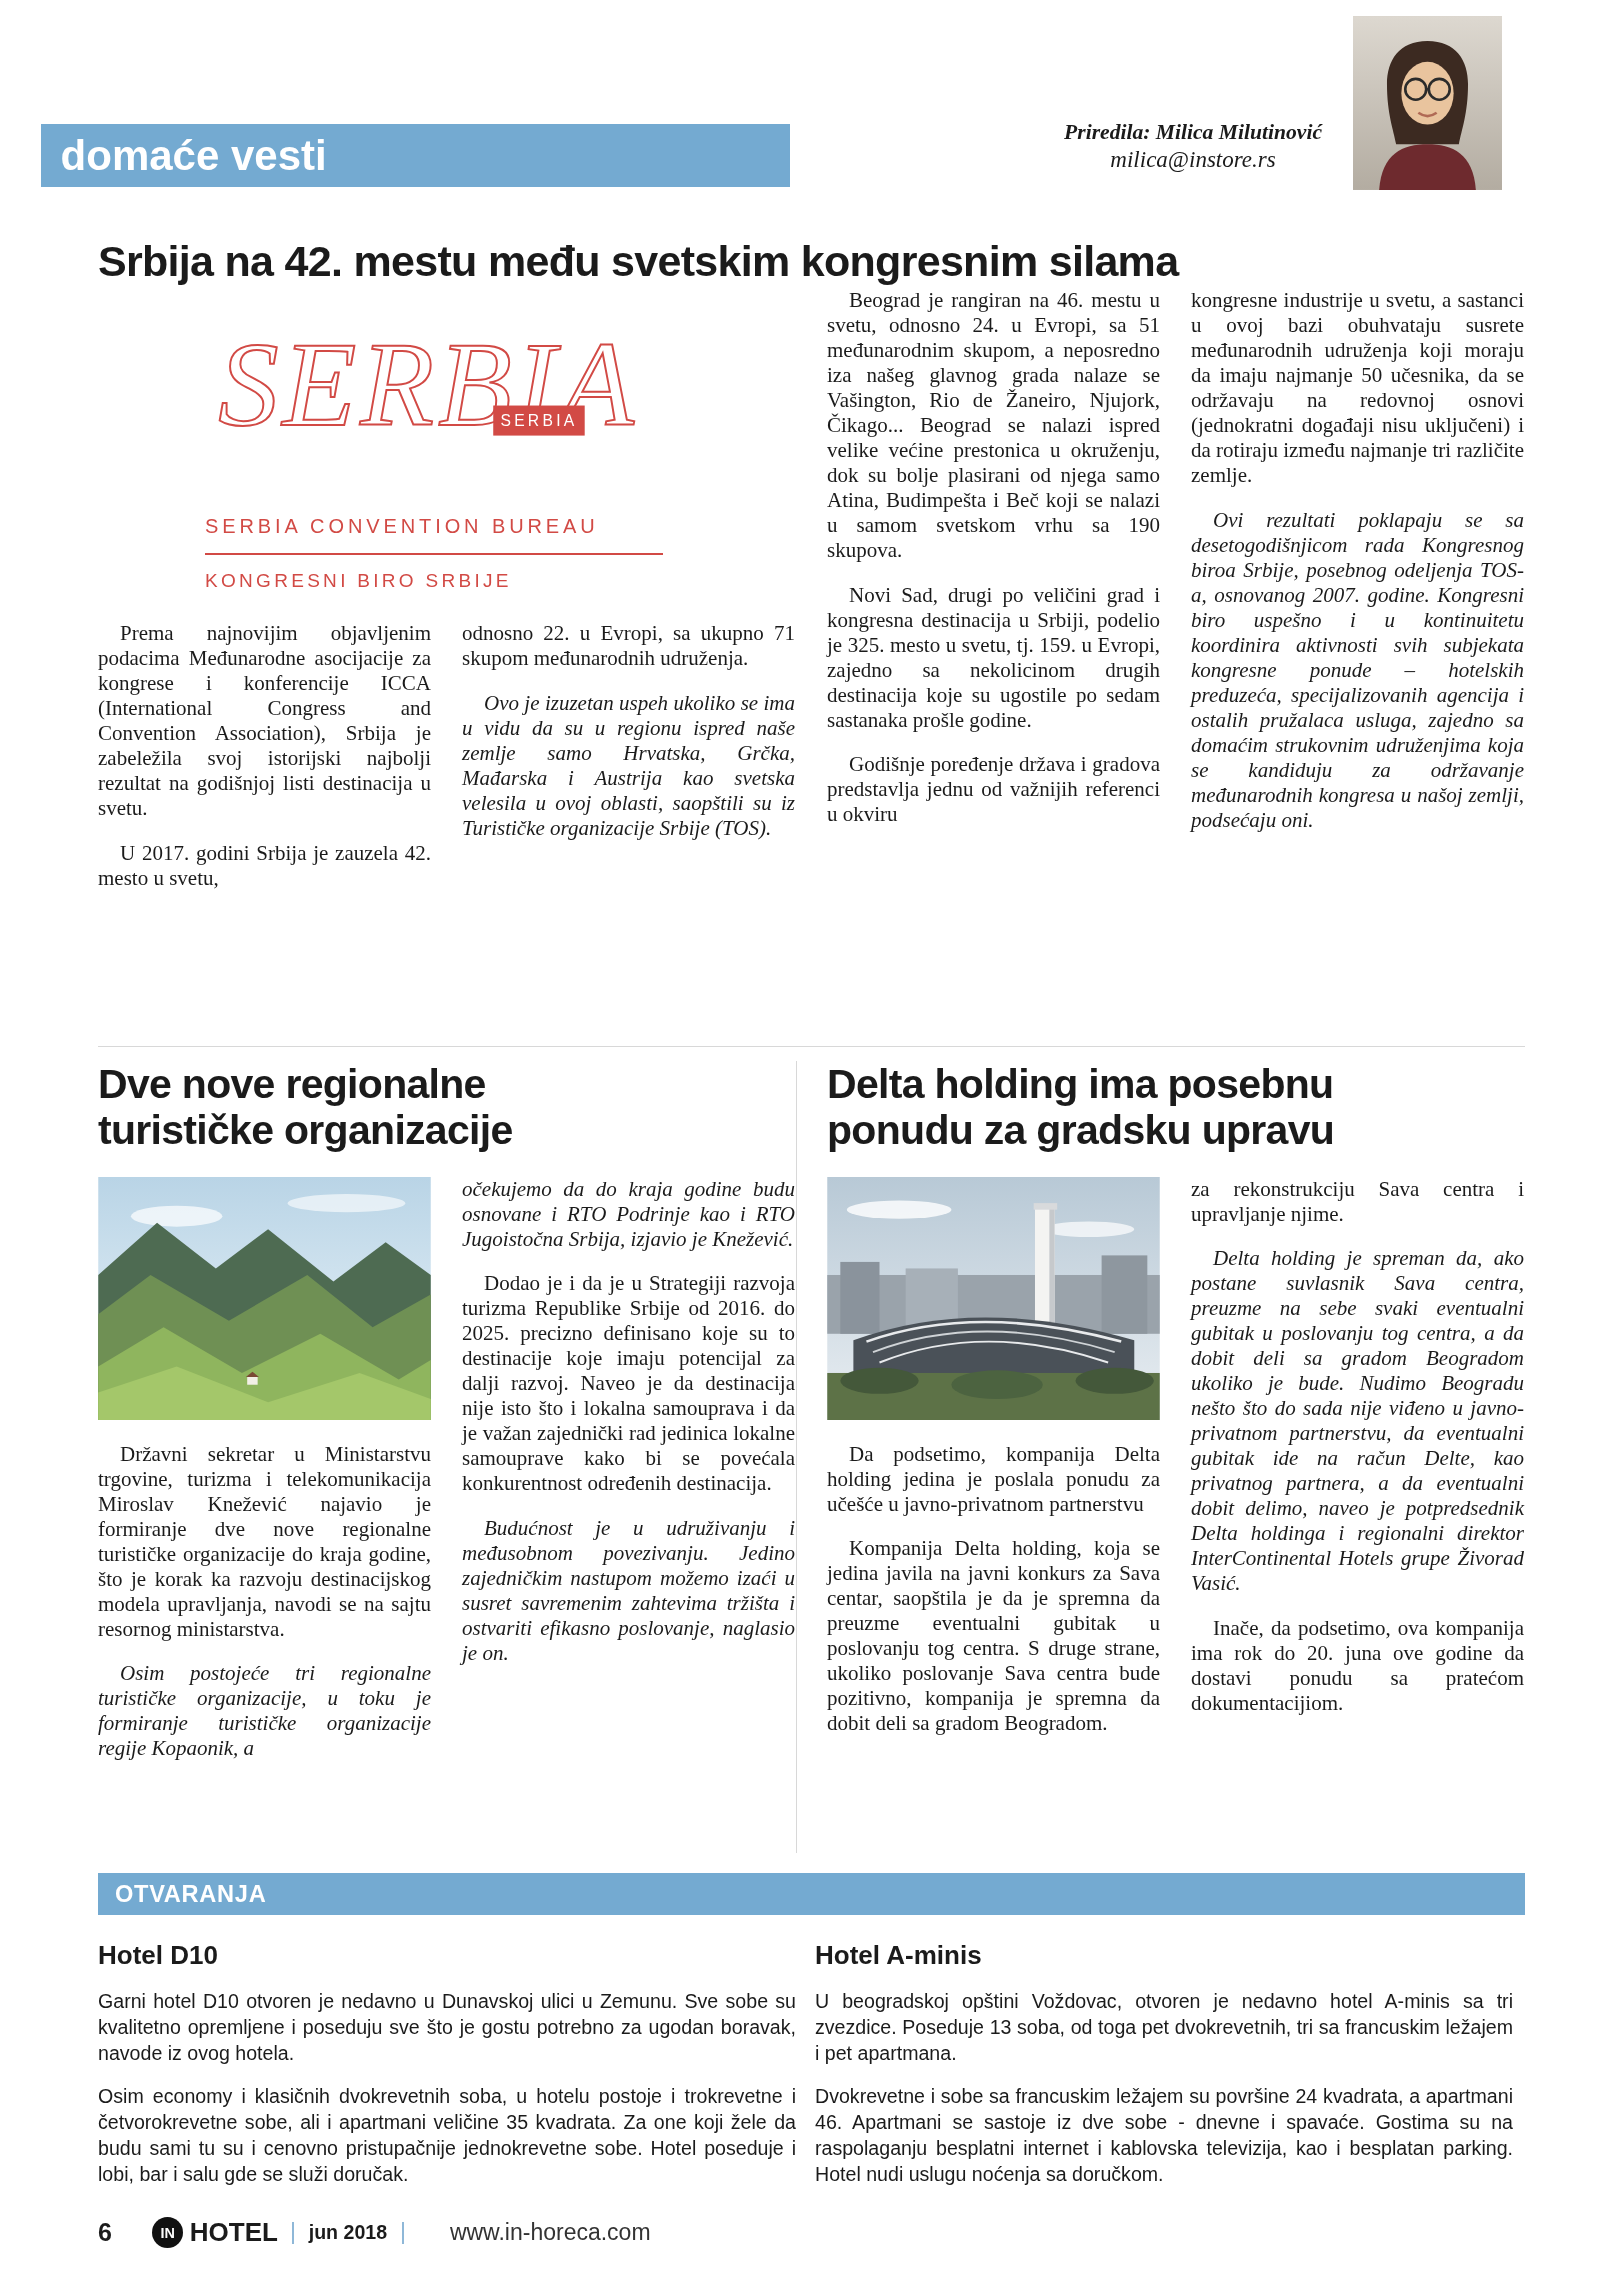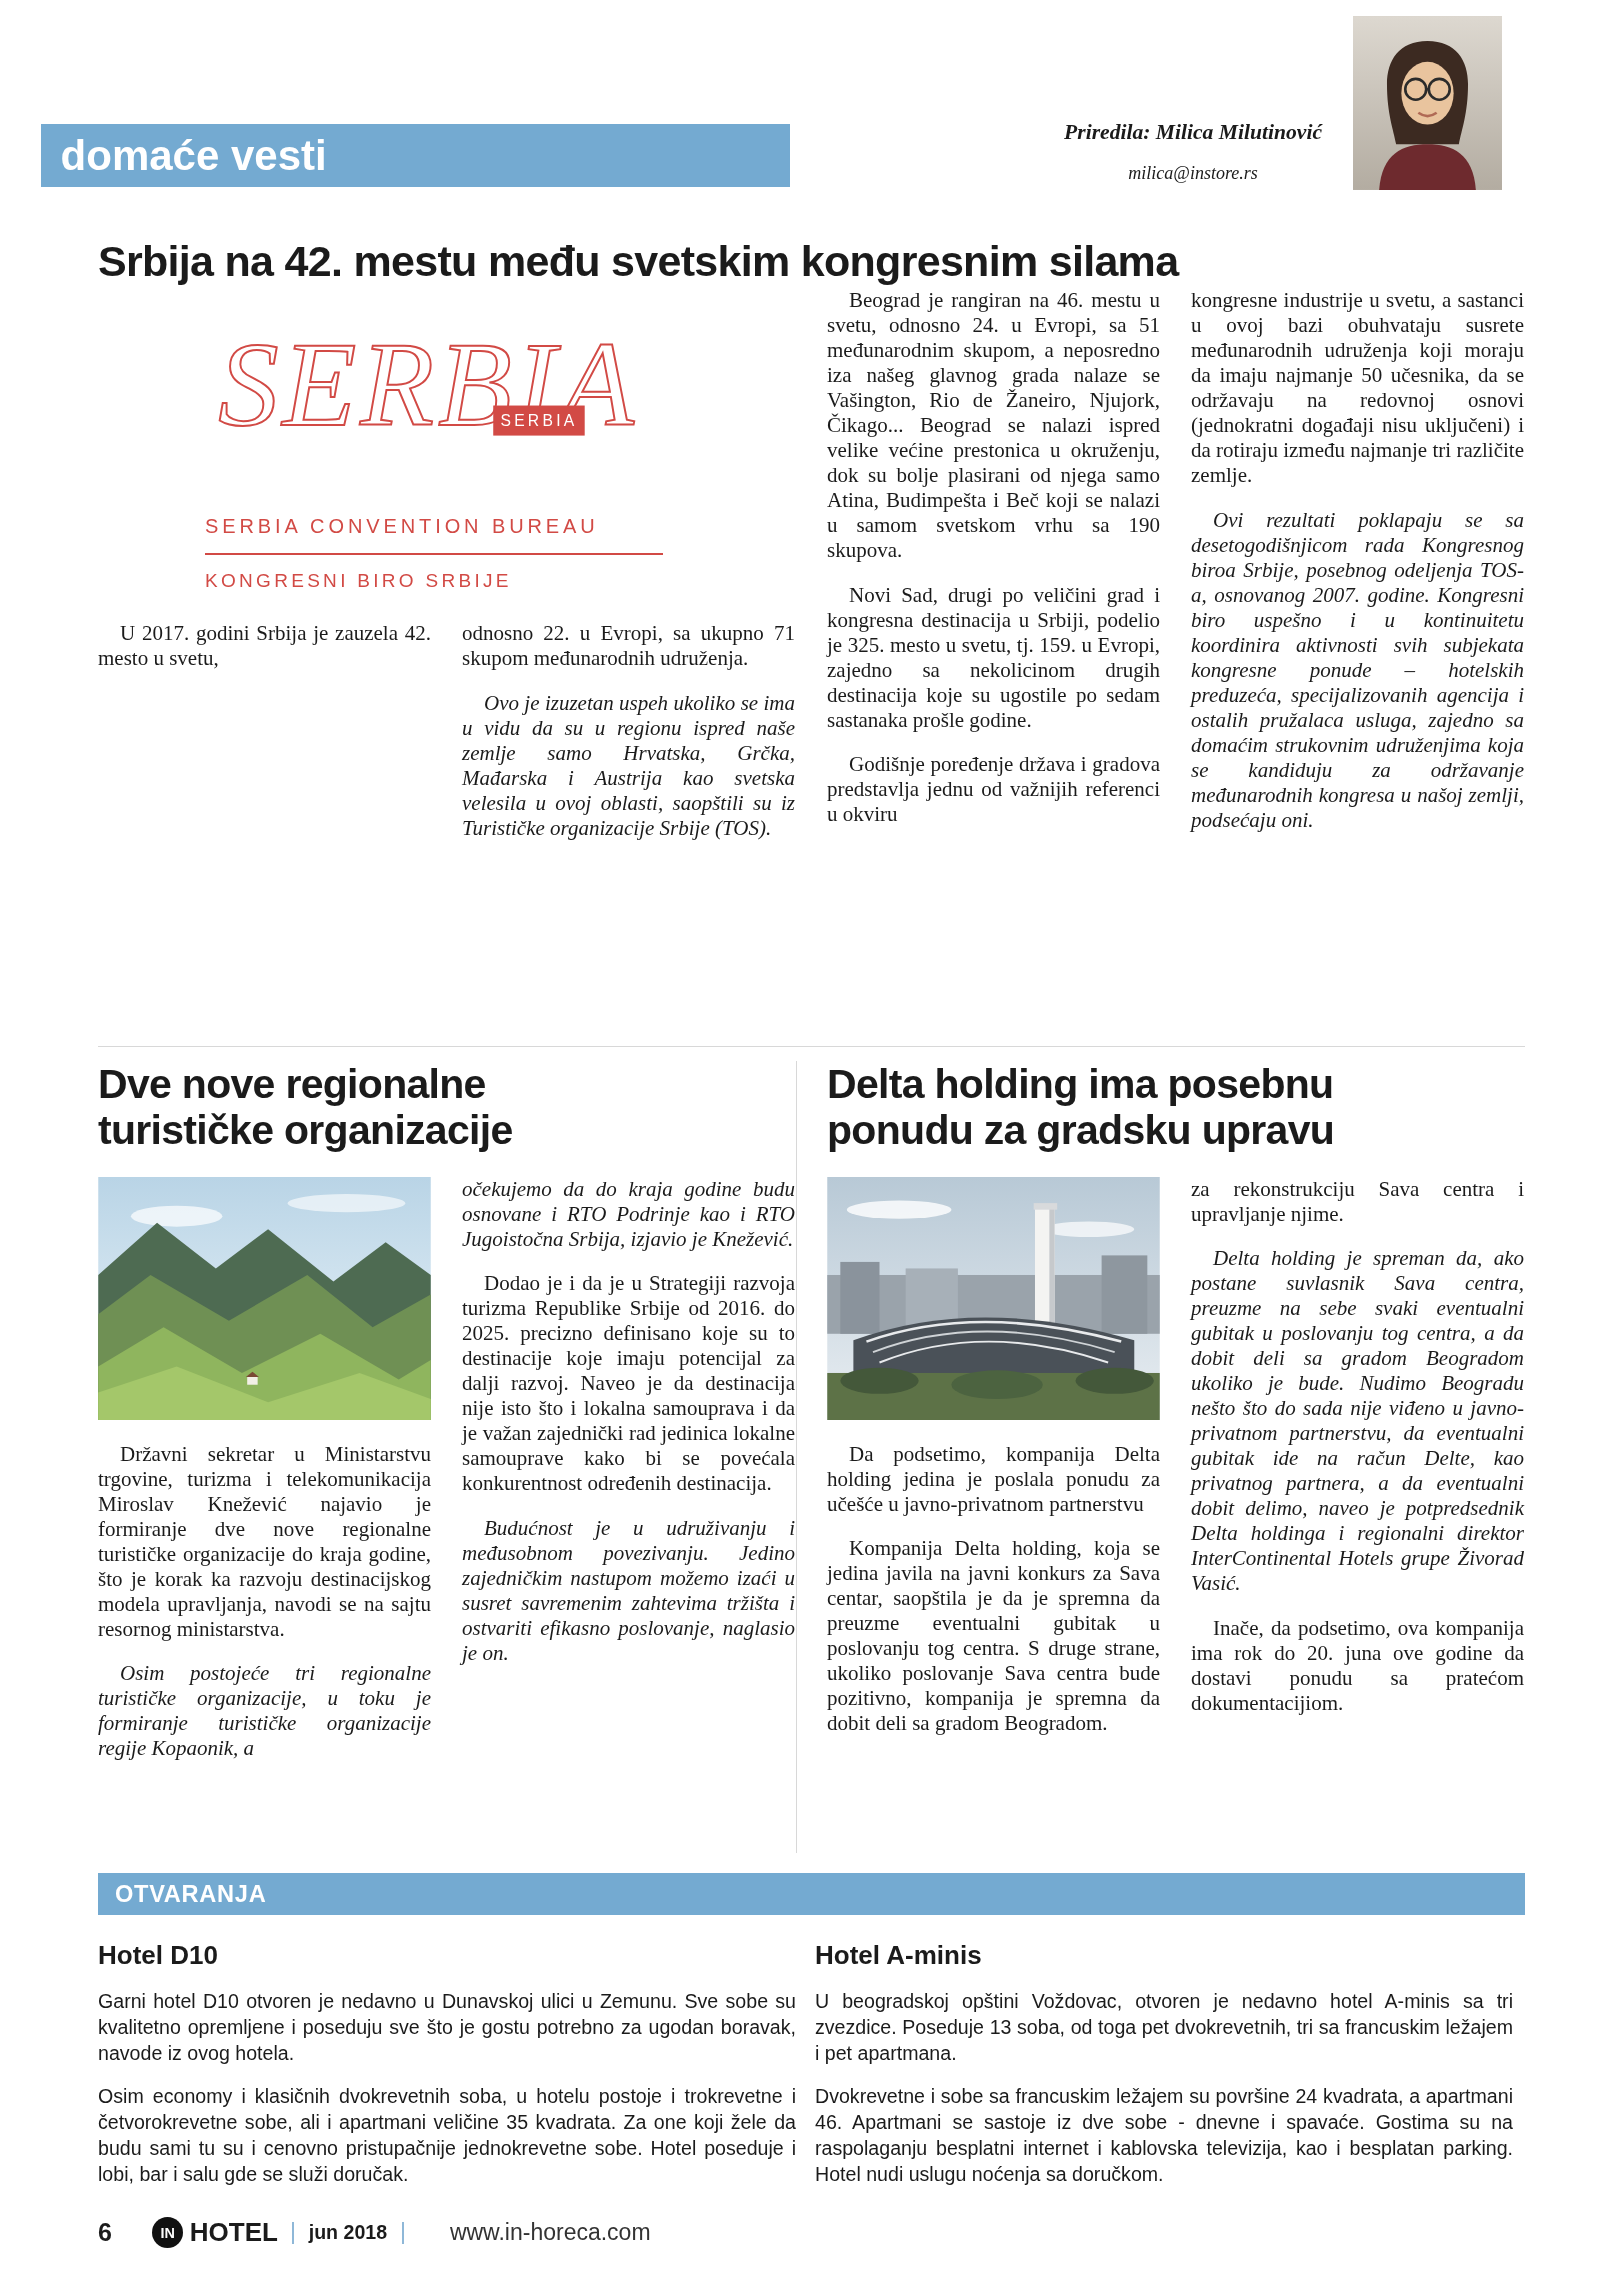--- a/index.html
+++ b/index.html
@@ -16,21 +16,21 @@
   .header-bar .section-title{
     font-family:"Liberation Sans",sans-serif;font-weight:700;font-size:42px;color:#fff;
     letter-spacing:0px;
   }
   .byline{
     position:absolute;top:120px;right:301px;text-align:center;
     font-family:"Liberation Serif",serif;
     font-style:italic;
   }
   .byline .name{font-weight:700;font-size:21.6px;}
-  .byline .email{font-size:18px;margin-top:18px;}
+  .byline .email{font-size:23px;margin-top:2px;}
   .portrait{
     position:absolute;top:16.4px;right:121px;width:149px;height:174px;overflow:hidden;
     background:#cfc9c0;
   }
   
   .main-title{
     position:absolute;left:98px;top:208px;width:1427px;
     font-family:"Liberation Sans",sans-serif;font-weight:700;font-size:43px;letter-spacing:-0.7px;
   }
   
@@ -131,20 +131,21 @@
           <text x="330" y="190" text-anchor="middle" font-family="Liberation Serif, serif" font-style="italic" font-size="185" fill="none" stroke="#d24a45" stroke-width="3" letter-spacing="6">SERBIA</text>
           <rect x="430" y="160" width="140" height="46" fill="#d24a45"></rect>
           <text x="500" y="192" text-anchor="middle" fill="#ffffff" font-family="Liberation Sans, sans-serif" font-size="24" letter-spacing="5">SERBIA</text>
         </svg>
         <div class="scb-line1">SERBIA CONVENTION BUREAU</div>
         <div class="scb-rule"></div>
         <div class="scb-line2">KONGRESNI BIRO SRBIJE</div>
       </div>
       <div class="cols2">
         <div class="col">
+          <p class="p">Prema najnovijim objavljenim podacima Međunarodne asocijacije za kongrese i konferencije ICCA (International Congress and Convention Association), Srbija je zabeležila svoj istorijski najbolji rezultat na godišnjoj listi destinacija u svetu.</p>
           <p class="p">U 2017. godini Srbija je zauzela 42. mesto u svetu,</p>
         </div>
         <div class="col">
           <p class="p" style="text-indent:0">odnosno 22. u Evropi, sa ukupno 71 skupom međunarodnih udruženja.</p>
           <p class="p em">Ovo je izuzetan uspeh ukoliko se ima u vidu da su u regionu ispred naše zemlje samo Hrvatska, Grčka, Mađarska i Austrija kao svetska velesila u ovoj oblasti, saopštili su iz Turističke organizacije Srbije (TOS).</p>
         </div>
       </div>
     </div>
     <div class="col">
       <p class="p">Beograd je rangiran na 46. mestu u svetu, odnosno 24. u Evropi, sa 51 međunarodnim skupom, a neposredno iza našeg glavnog grada nalaze se Vašington, Rio de Žaneiro, Njujork, Čikago... Beograd se nalazi ispred velike većine prestonica u okruženju, dok su bolje plasirani od njega samo Atina, Budimpešta i Beč koji se nalazi u samom svetskom vrhu sa 190 skupova.</p>

